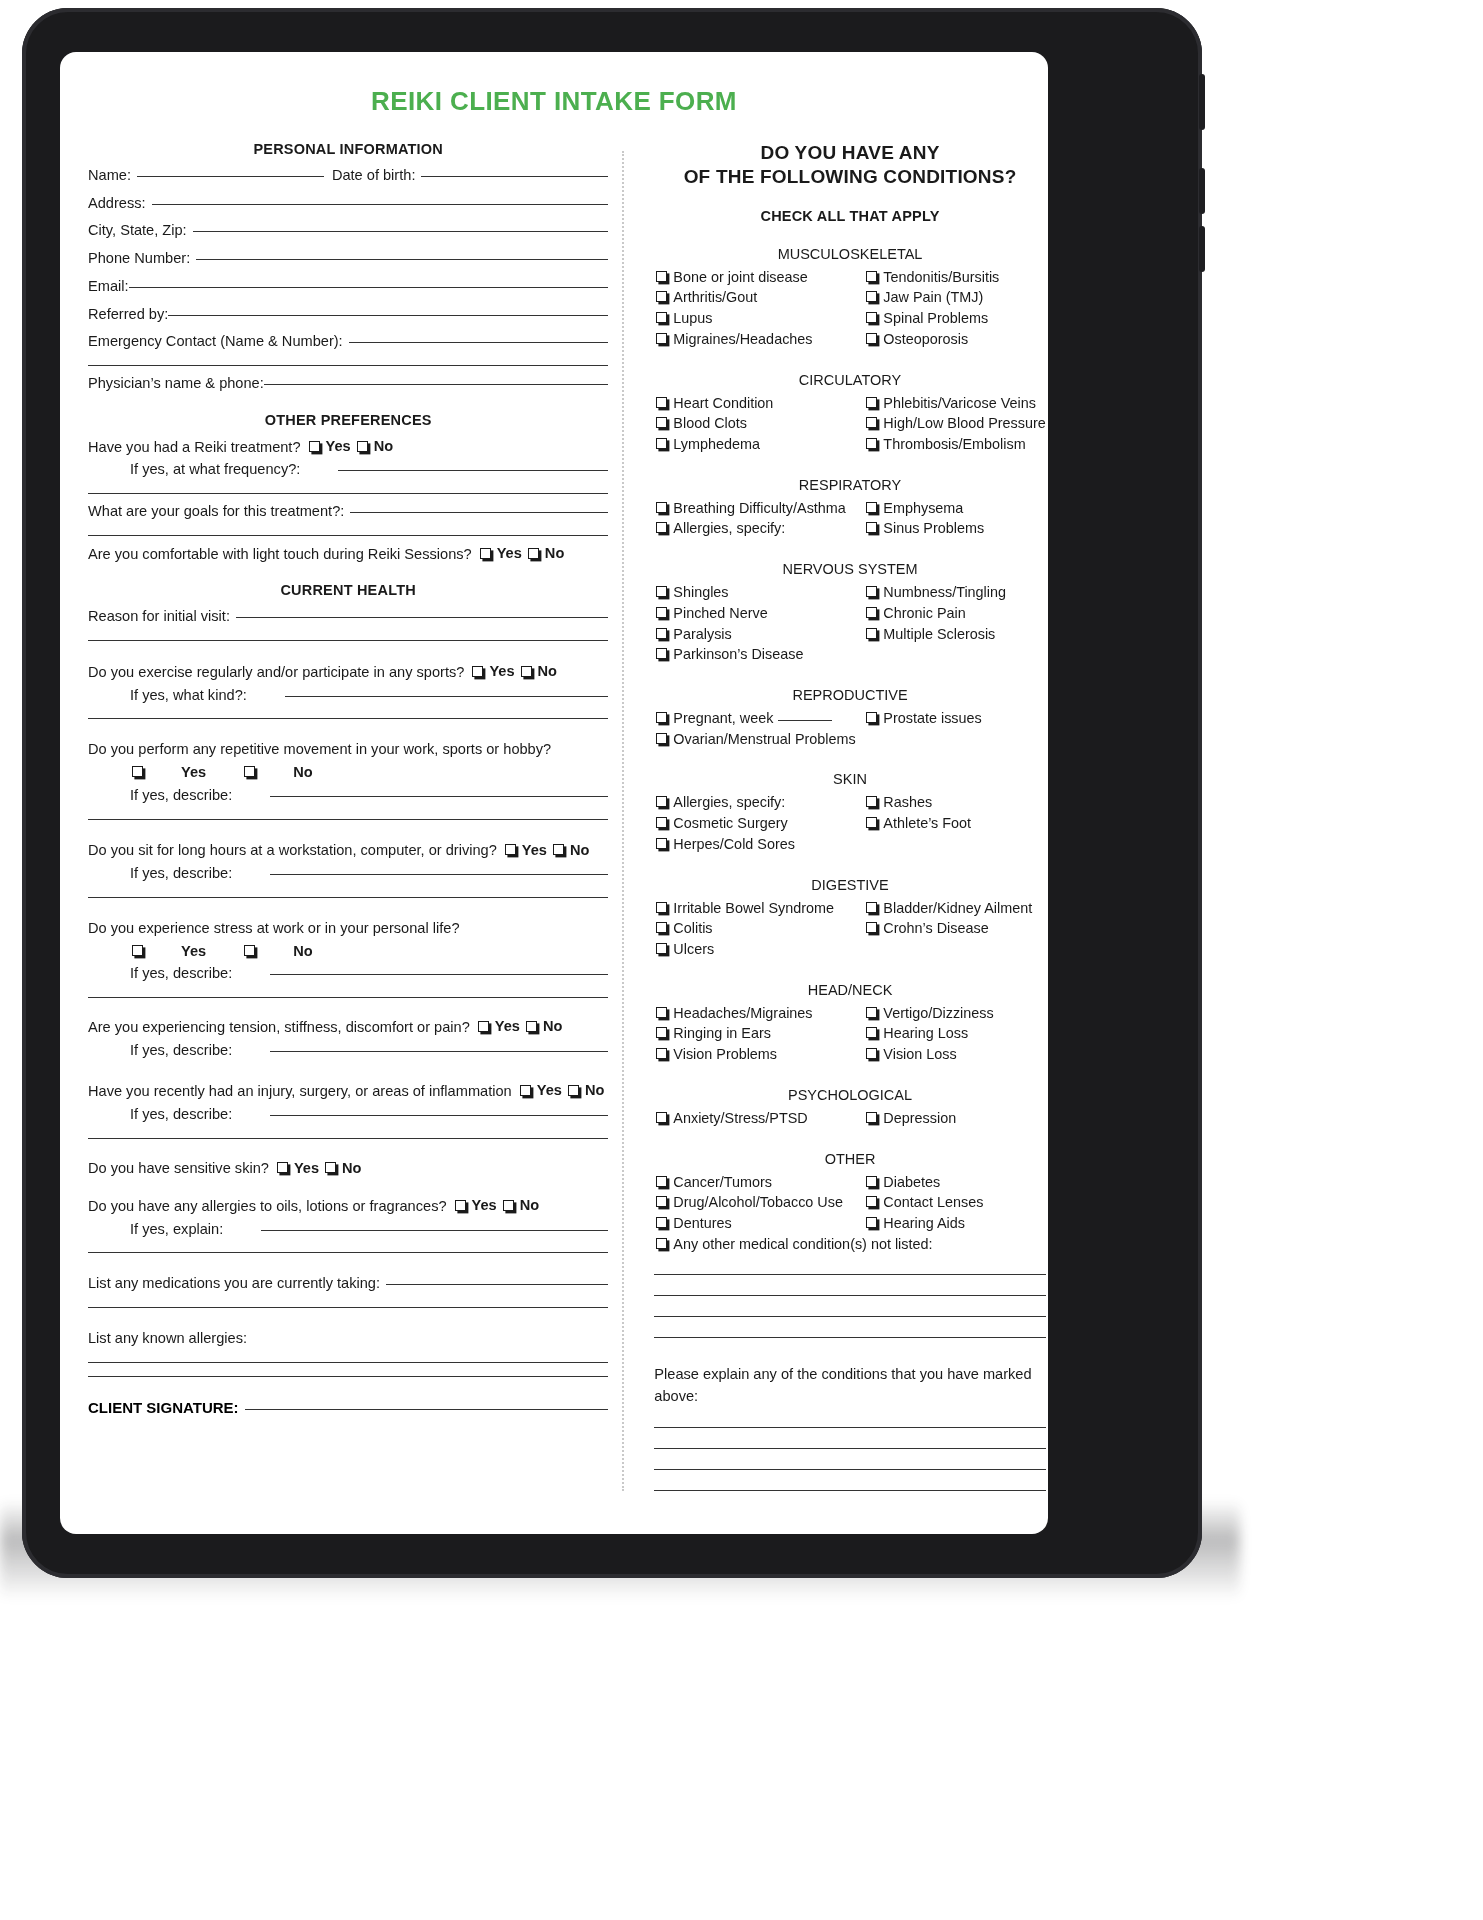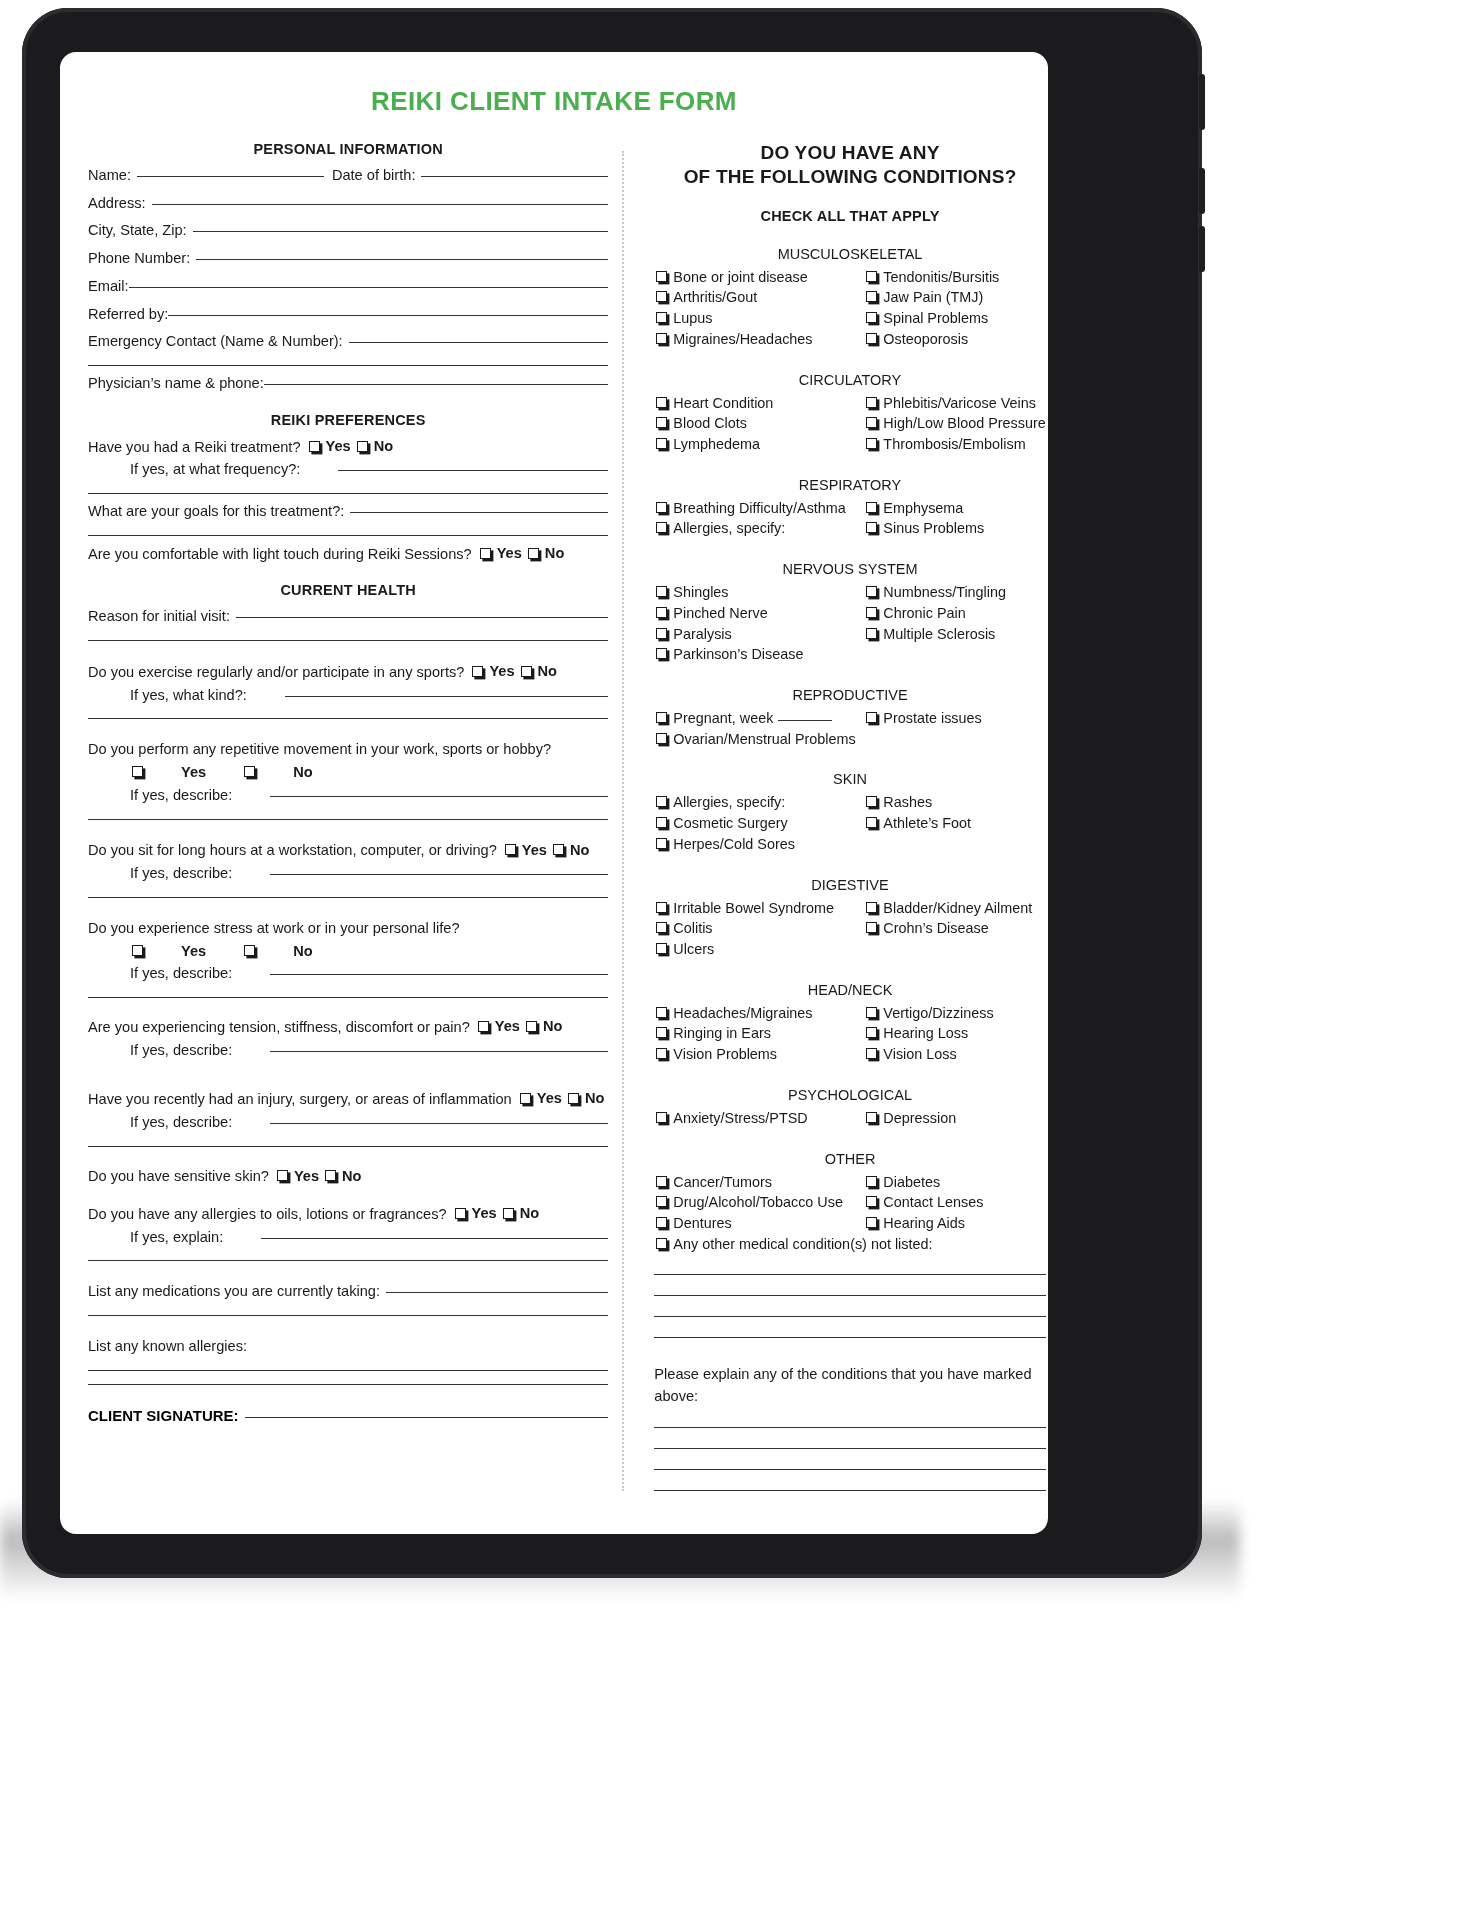--- a/index.html
+++ b/index.html
@@ -253,21 +253,21 @@
           <span class="q-text">Emergency Contact (Name &amp; Number):</span>
           <span class="rule"></span>
         </div>
         <div class="fullrule"></div>
 
         <div class="q">
           <span class="q-text">Physician’s name &amp; phone:</span>
           <span class="rule" style="margin-left:0"></span>
         </div>
 
-        <div class="sec-head">REIKI PREFERENCES</div>
+        <div class="sec-head">OTHER PREFERENCES</div>
 
         <div class="q">
           <span class="q-text">Have you had a Reiki treatment?</span>
           <span class="yn-group">
             <span class="cbx"></span>
             <span class="yn">Yes</span>
             <span class="cbx"></span>
             <span class="yn">No</span>
           </span>
         </div>
@@ -369,21 +369,21 @@
             <span class="yn">Yes</span>
             <span class="cbx"></span>
             <span class="yn">No</span>
           </span>
         </div>
         <div class="q indent tight">
           <span class="q-text">If yes, describe:</span>
           <span class="rule"></span>
         </div>
 
-        <div class="q" style="margin-top:28px">
+        <div class="q" style="margin-top:20px">
           <span class="q-text">Have you recently had an injury, surgery, or areas of inflammation</span>
           <span class="yn-group">
             <span class="cbx"></span>
             <span class="yn">Yes</span>
             <span class="cbx"></span>
             <span class="yn">No</span>
           </span>
         </div>
         <div class="q indent tight">
           <span class="q-text">If yes, describe:</span>

